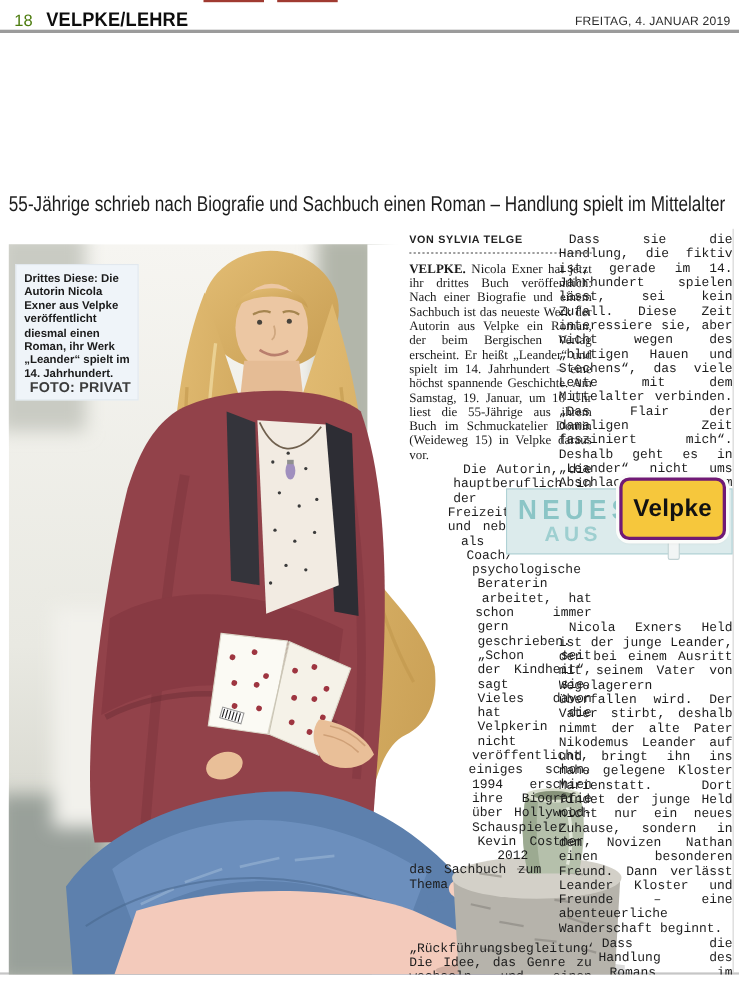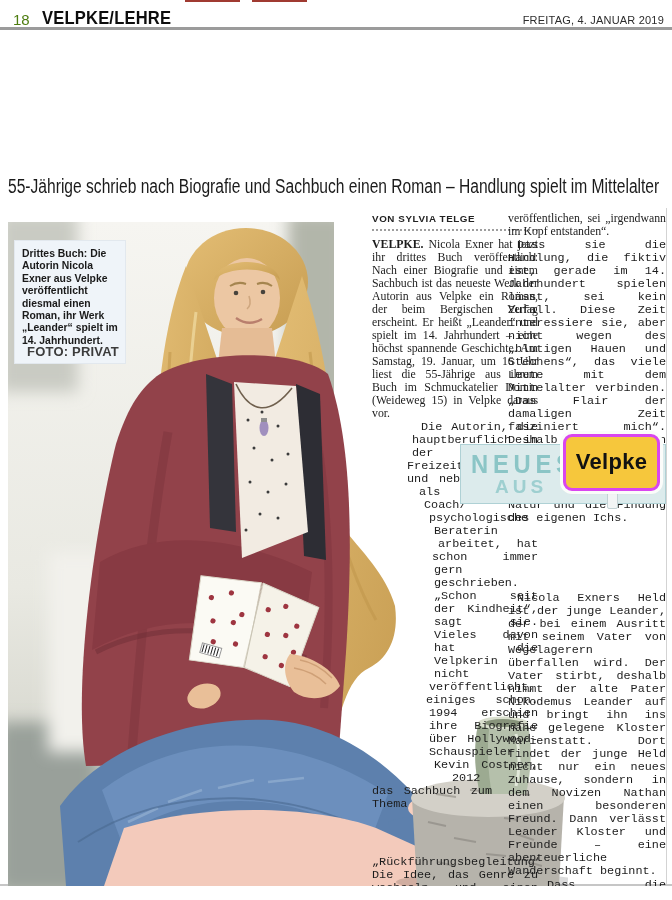--- a/index.html
+++ b/index.html
@@ -39,21 +39,21 @@
     color:#1a1a1a;text-align:left;z-index:3;}
   .credit{position:absolute;right:6px;bottom:5px;font-size:13px;letter-spacing:.2px;color:#3c3c3c;font-weight:700;}
   
   .badge{position:absolute;left:460px;top:444px;width:206px;height:60px;background:#dcebec;
     border:1px solid #afd1d5;box-sizing:border-box;z-index:3;}
   .neues{position:absolute;left:10px;top:5px;font-size:25px;font-weight:700;letter-spacing:5px;color:#8bc5c6;
     transform:scaleX(.95);transform-origin:left center;white-space:nowrap;}
   .aus{position:absolute;left:34px;top:31px;font-size:19px;font-weight:700;letter-spacing:4px;color:#9ecfd0;white-space:nowrap;}
   .post{position:absolute;left:146px;top:38px;width:9px;height:24px;background:#f2f5f5;border:1px solid #c2d2d4;border-radius:2px;}
   .sign{position:absolute;left:102px;top:-11px;width:97px;height:57px;box-sizing:border-box;background:#f6c73c;
-    border:3px solid #d946ef;border-radius:9px;box-shadow:0 0 0 3px #fbfcfa,0 1px 3px rgba(0,0,0,.25);
+    border:3px solid #701a75;border-radius:9px;box-shadow:0 0 0 3px #fbfcfa,0 1px 3px rgba(0,0,0,.25);
     text-align:center;font-size:22px;font-weight:700;color:#121212;line-height:49px;letter-spacing:.3px;}
   
   .vrule{position:absolute;left:666px;top:208px;width:1px;height:676px;background:#d3d3d3;}
   .brule{position:absolute;left:0;top:884px;width:672px;height:2px;background:#c6c6c6;}
   #photo{position:absolute;left:8px;top:222px;z-index:1;}
 </style>
 </head>
 <body>
 
 <div class="redmark" style="left:185px;width:55px;"></div>
@@ -182,33 +182,32 @@
   <path d="M428,572 l20,3 M462,568 l24,2 M500,570 l22,3" stroke="#a9a69e" stroke-width="2" fill="none"></path>
 
   <path d="M470,502 C466,524 466,546 472,572 L518,572 C524,546 524,522 520,502 C506,495 484,495 470,502 Z" fill="#b5c0ab"></path>
   <path d="M470,502 C466,524 466,546 472,572 L484,572 C479,546 479,520 482,500 Z" fill="#99a78e" opacity=".9"></path>
   <ellipse cx="495" cy="501" rx="25" ry="6.5" fill="#dadfce"></ellipse>
   <ellipse cx="495" cy="501" rx="18" ry="4" fill="#87937a"></ellipse>
   <path d="M508,512 C512,530 512,548 508,564" stroke="#eef1e6" stroke-width="3" opacity=".8" fill="none"></path>
 </svg>
 
 <div class="caption">
-  <span>Drittes Buch:</span>
+  <span>Drittes Diese:</span>
   <span>Die Autorin Nicola Exner aus Velpke veröffentlicht diesmal einen Roman, ihr Werk „Leander“ spielt im 14. Jahrhundert.</span>
   <span class="credit">FOTO: PRIVAT</span>
 </div>
 
 <div class="col" id="colmid" lang="de">
   <div class="byline">VON SYLVIA TELGE</div>
   <p class="para" id="mid-p1"><b class="lead">VELPKE.</b> <span>Nicola Exner hat jetzt ihr drittes Buch veröffentlich: Nach einer Biografie und einem Sachbuch ist das neueste Werk der Autorin aus Velpke ein Roman, der beim Bergischen Verlag erscheint. Er heißt „Leander“ und spielt im 14. Jahrhundert – eine höchst spannende Geschichte. Am Samstag, 19. Januar, um 16 Uhr liest die 55-Jährige aus ihrem Buch im Schmuckatelier Domin (Weideweg 15) in Velpke daraus vor.</span></p>
   <p class="para indent" id="mid-p2"><span class="st" style="width: 40px; height: 13px;"></span><span class="st" style="width: 34px; height: 13px;"></span><span class="st" style="width: 40px; height: 13px;"></span><span class="st" style="width: 35px; height: 26px;"></span><span class="st" style="width: 47px; height: 13px;"></span><span class="st" style="width: 52px; height: 13px;"></span><span class="st" style="width: 57px; height: 13px;"></span><span class="st" style="width: 62px; height: 13px;"></span><span class="st" style="width: 66px; height: 13px;"></span><span class="st" style="width: 60px; height: 13px;"></span><span class="st" style="width: 57px; height: 13px;"></span><span class="st" style="width: 55px; height: 13px;"></span><span class="st" style="width: 52px; height: 13px;"></span><span class="st" style="width: 55px; height: 13px;"></span><span class="st" style="width: 54px; height: 13px;"></span><span class="st" style="width: 50px; height: 26px;"></span><span class="st" style="width: 47px; height: 26px;"></span><span class="st" style="width: 52px; height: 13px;"></span><span class="st" style="width: 54px; height: 13px;"></span><span class="st" style="width: 47px; height: 13px;"></span><span class="st" style="width: 42px; height: 13px;"></span><span class="st" style="width: 47px; height: 13px;"></span><span class="st" style="width: 57px; height: 13px;"></span><span class="st" style="width: 62px; height: 13px;"></span><span class="st" style="width: 80px; height: 13px;"></span><span class="str" style="width: 46px; height: 84px;"></span><span>Die Autorin, die hauptberuflich in der Freizeitpädagogik und nebenberuflich als Personal Coach/ psychologische Beraterin arbeitet, hat schon immer gern geschrieben. „Schon seit der Kindheit“, sagt sie. Vieles davon hat die Velpkerin nicht veröffentlicht, einiges schon. 1994 erschien ihre Biografie über Hollywood-Schauspieler Kevin Costner, 2012 das Sachbuch zum Thema „Rückführungsbegleitung“. Die Idee, das Genre zu wechseln und einen Roman zu</span></p>
 </div>
 
 <div class="col" id="colright" lang="de">
-  <p class="para" id="right-p1"><span>veröffentlichen, sei „irgendwann im Kopf entstanden“.</span></p>
   <p class="para indent" id="right-p2"><span>Dass sie die Handlung, die fiktiv ist, gerade im 14. Jahrhundert spielen lässt, sei kein Zufall. Diese Zeit interessiere sie, aber nicht wegen des „blutigen Hauen und Stechens“, das viele Leute mit dem Mittelalter verbinden. „Das Flair der damaligen Zeit fasziniert mich“. Deshalb geht es in „Leander“ nicht ums Abschlachten und um Kämpfe, sondern um Erfahrungen mit der Natur und die Findung des eigenen Ichs.</span></p>
   <div class="badge-spacer"></div>
   <p class="para indent" id="right-p3"><span>Nicola Exners Held ist der junge Leander, der bei einem Ausritt mit seinem Vater von Wegelagerern überfallen wird. Der Vater stirbt, deshalb nimmt der alte Pater Nikodemus Leander auf und bringt ihn ins nahe gelegene Kloster Marienstatt. Dort findet der junge Held nicht nur ein neues Zuhause, sondern in dem Novizen Nathan einen besonderen Freund. Dann verlässt Leander Kloster und Freunde – eine abenteuerliche Wanderschaft beginnt.</span></p>
   <p class="para indent" id="right-p4"><span class="st" style="width: 30px; height: 13px;"></span><span class="st" style="width: 36px; height: 13px;"></span><span class="st" style="width: 33px; height: 13px;"></span><span class="st" style="width: 35px; height: 13px;"></span><span class="st" style="width: 25px; height: 13px;"></span><span class="st" style="width: 46px; height: 13px;"></span><span class="st" style="width: 68px; height: 13px;"></span><span class="st" style="width: 60px; height: 13px;"></span><span class="st" style="width: 63px; height: 13px;"></span><span class="st" style="width: 65px; height: 13px;"></span><span class="st" style="width: 60px; height: 13px;"></span><span class="st" style="width: 64px; height: 26px;"></span><span>Dass die Handlung des Romans im Bergischen Land spielt ist kein Zufall. Es ist die Heimat der Autorin. „Ich bin in Remscheid geboren“, so Nicola Exner. Außerdem wünschte sich der Verlag ein bisschen Lokalkolorit.</span></p>
 </div>
 
 <div class="badge">
   <span class="neues">NEUES</span>
   <span class="aus">AUS</span>
   <div class="post"></div>

